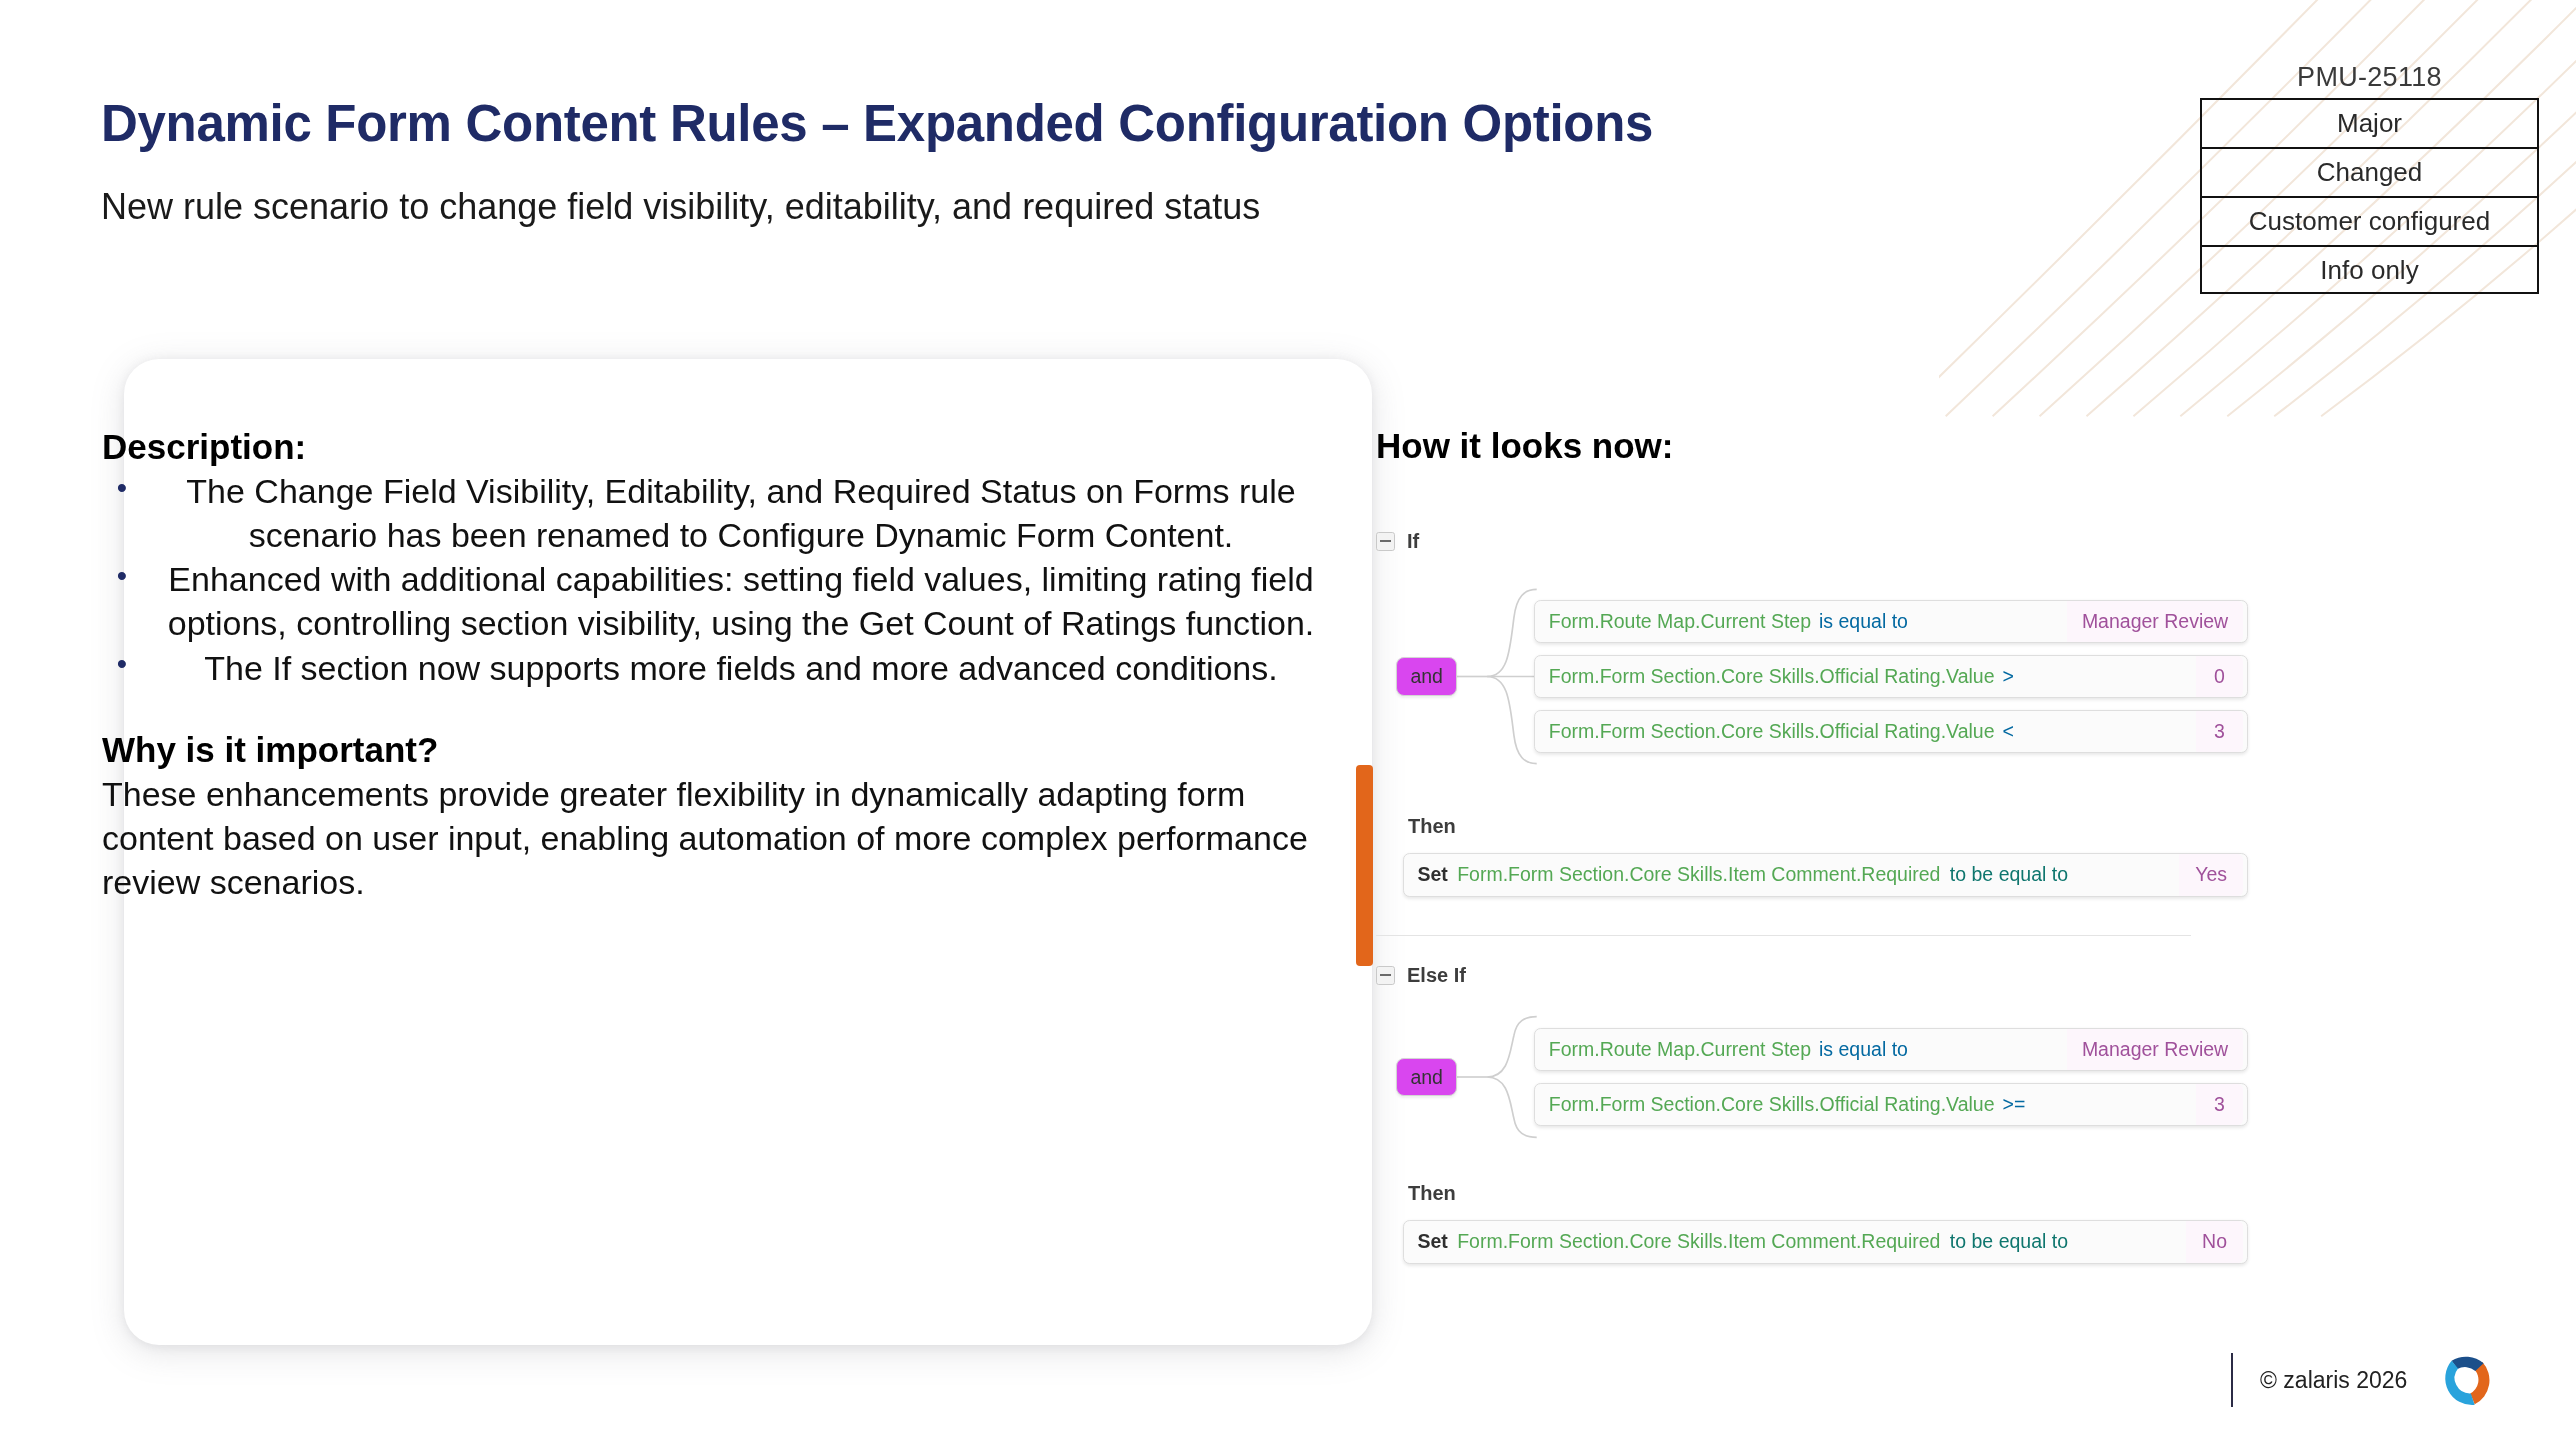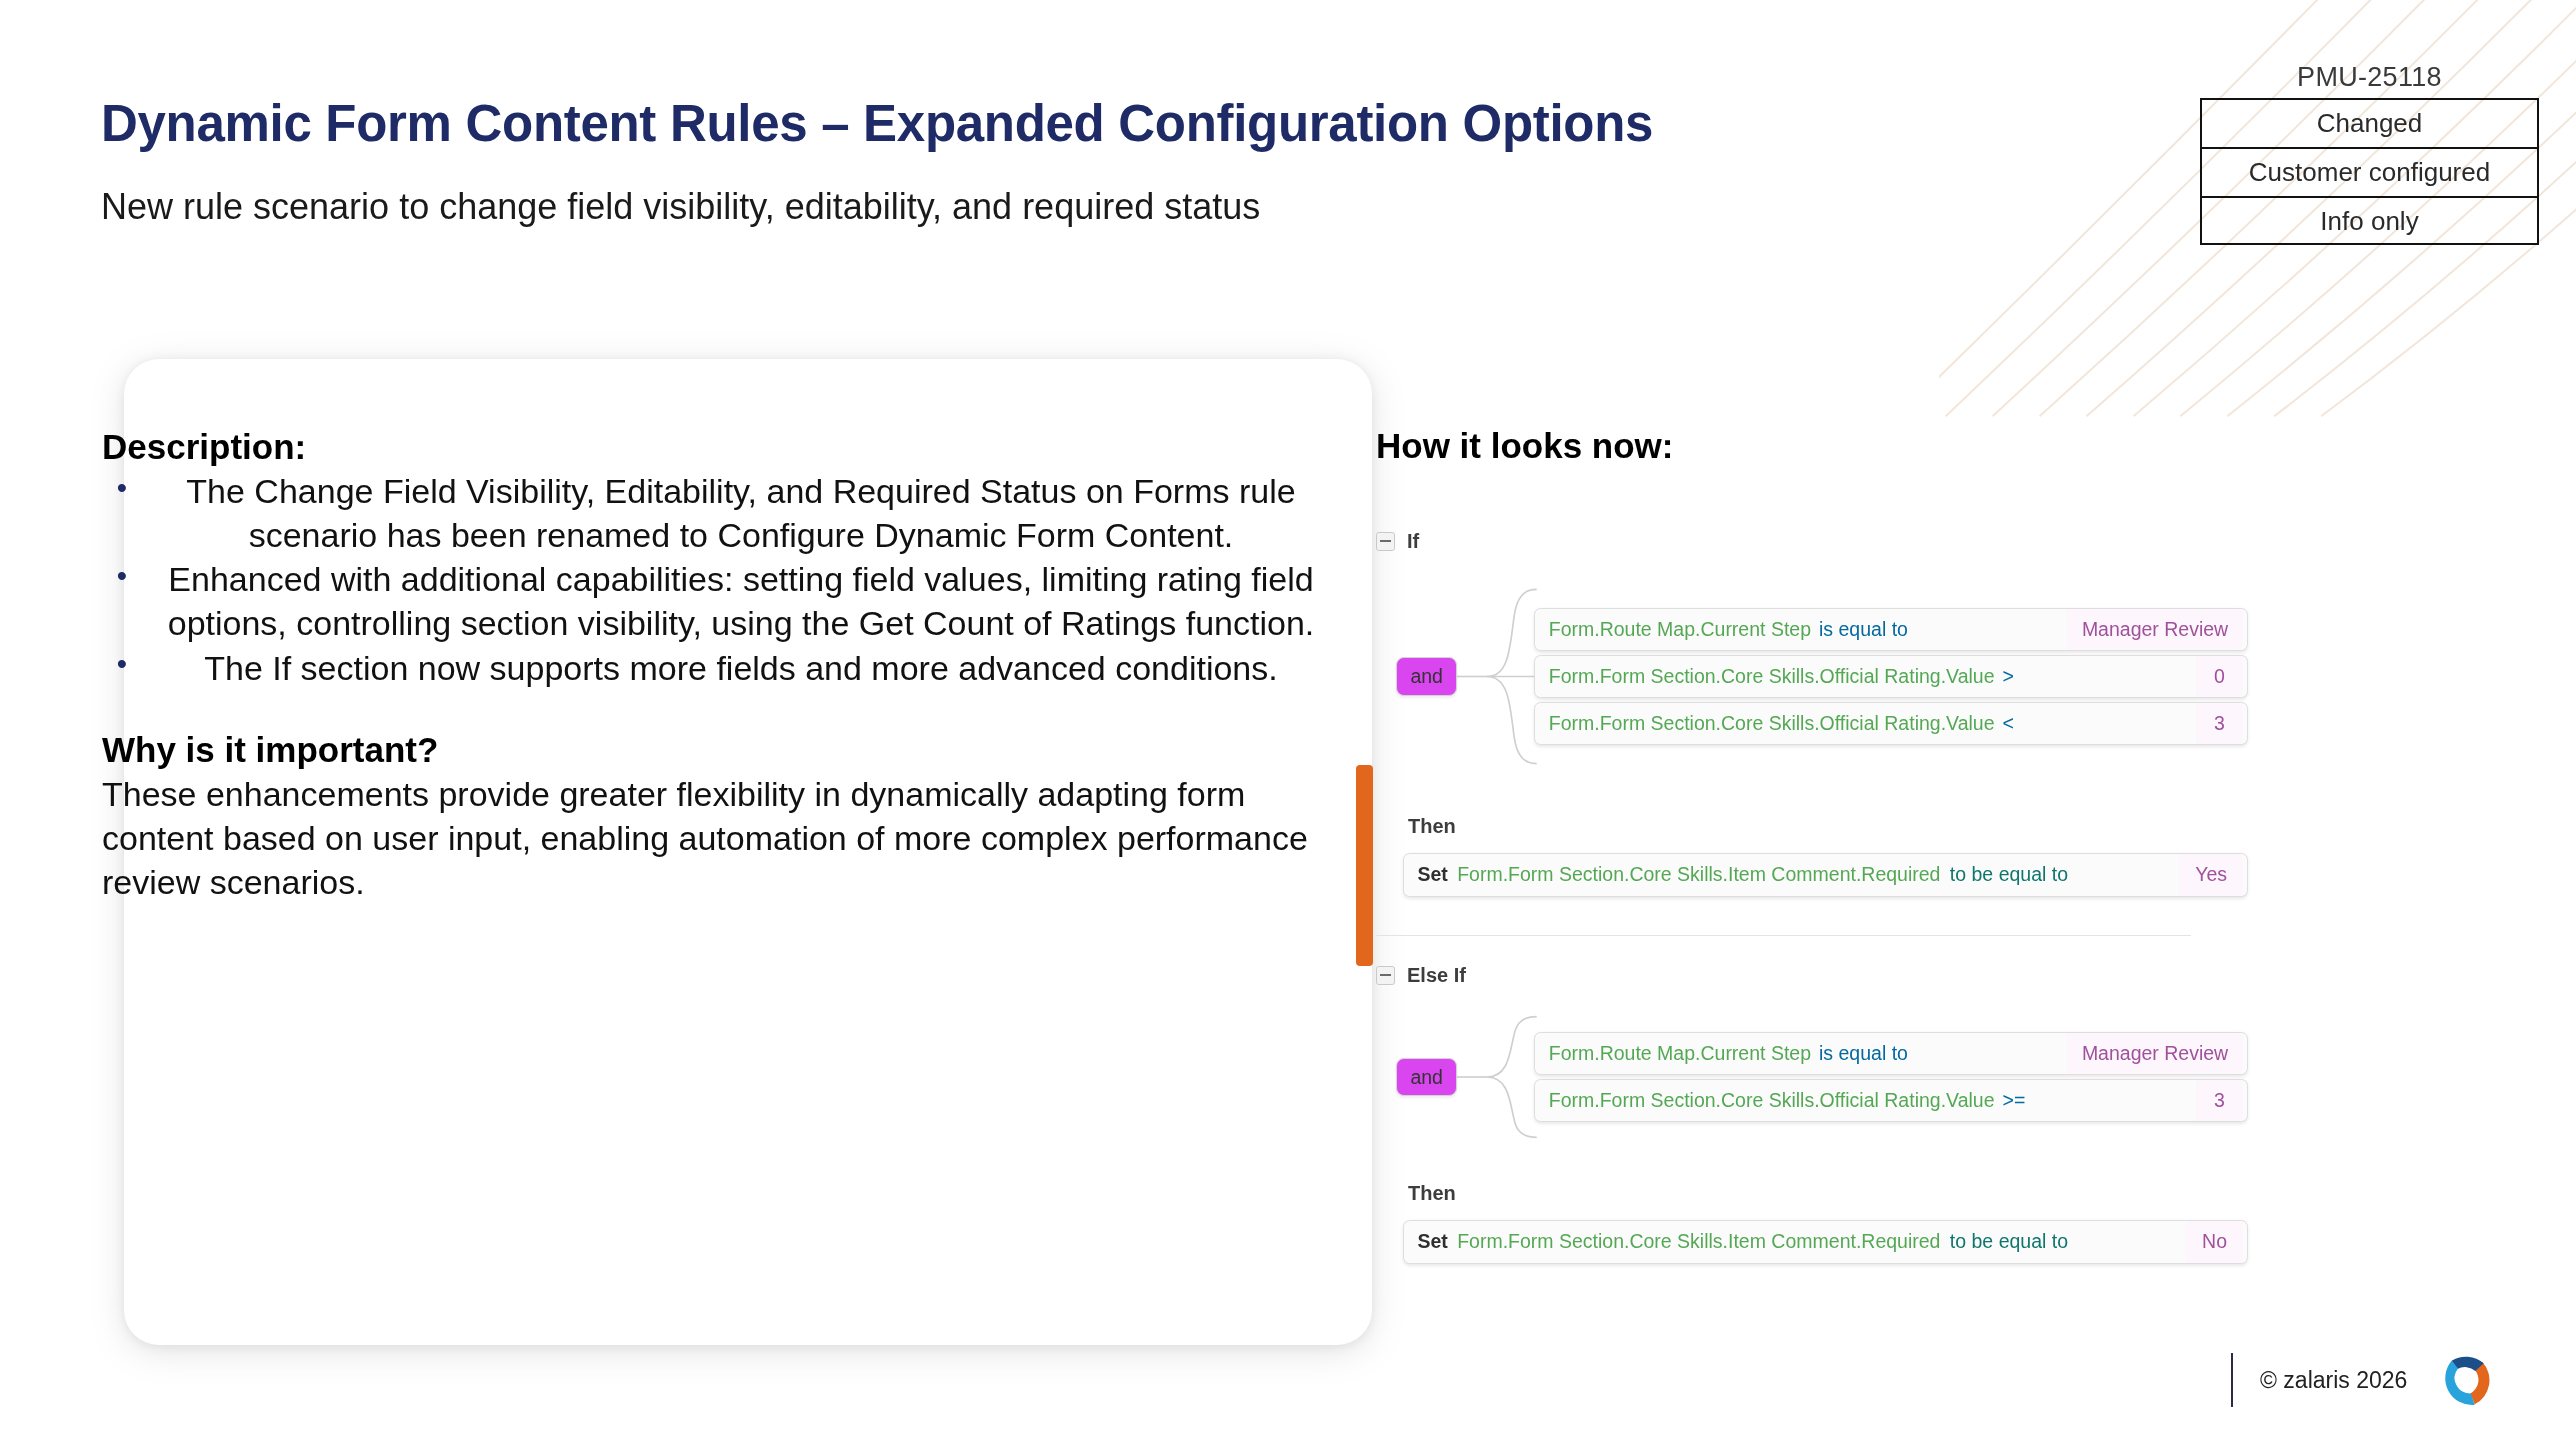--- a/index.html
+++ b/index.html
@@ -210,21 +210,21 @@
     z-index: 2;
   }
   .branch-svg {
     flex: 0 0 auto;
     margin-left: -1.3px;
   }
   .cond-list {
     flex: 1 1 auto;
     display: flex;
     flex-direction: column;
-    gap: 4px;
+    gap: 12px;
     margin-left: -2.7px;
   }
   .pill {
     background: #fbfbfb;
     border: 1.3px solid #dedede;
     border-radius: 6.7px;
     box-shadow: 0 1.3px 3.4px rgba(0,0,0,0.09);
     height: 43px;
     display: flex;
     align-items: center;
@@ -328,20 +328,21 @@
       <path d="M 500 880 Q 890 580 1260 200"></path>
       <path d="M 570 880 Q 960 590 1330 210"></path>
     </g>
   </svg>
 
   <div class="title">Dynamic Form Content Rules – Expanded Configuration Options</div>
   <div class="subtitle">New rule scenario to change field visibility, editability, and required status</div>
 
   <div class="badge-box">
     <div class="badge-id">PMU-25118</div>
+    <div class="badge-row">Major</div>
     <div class="badge-row">Changed</div>
     <div class="badge-row">Customer configured</div>
     <div class="badge-row">Info only</div>
   </div>
 
   <div class="card"></div>
   <div class="card-accent"></div>
 
   <div class="left-col">
     <div class="sec-heading">Description:</div>

